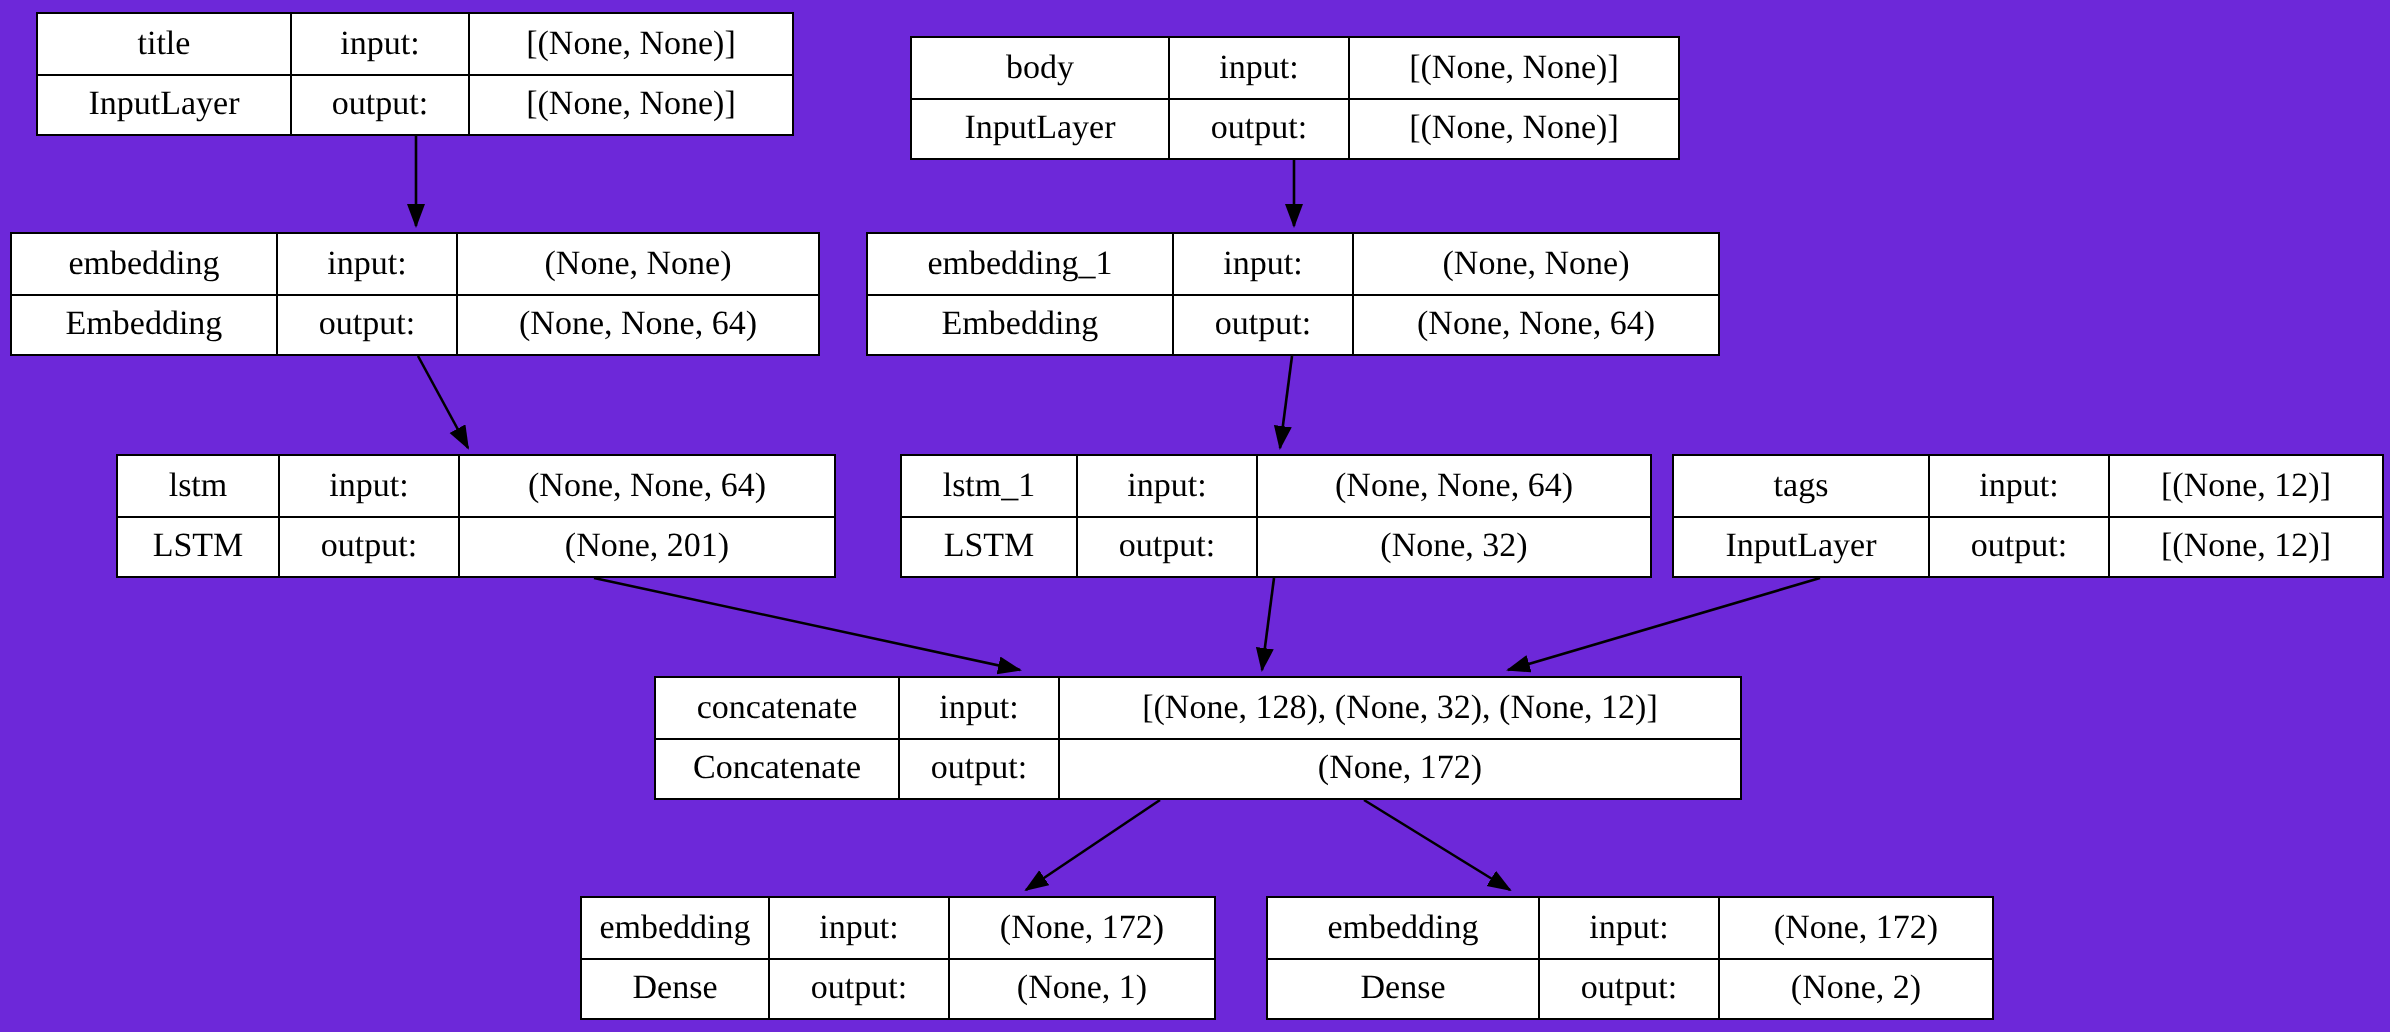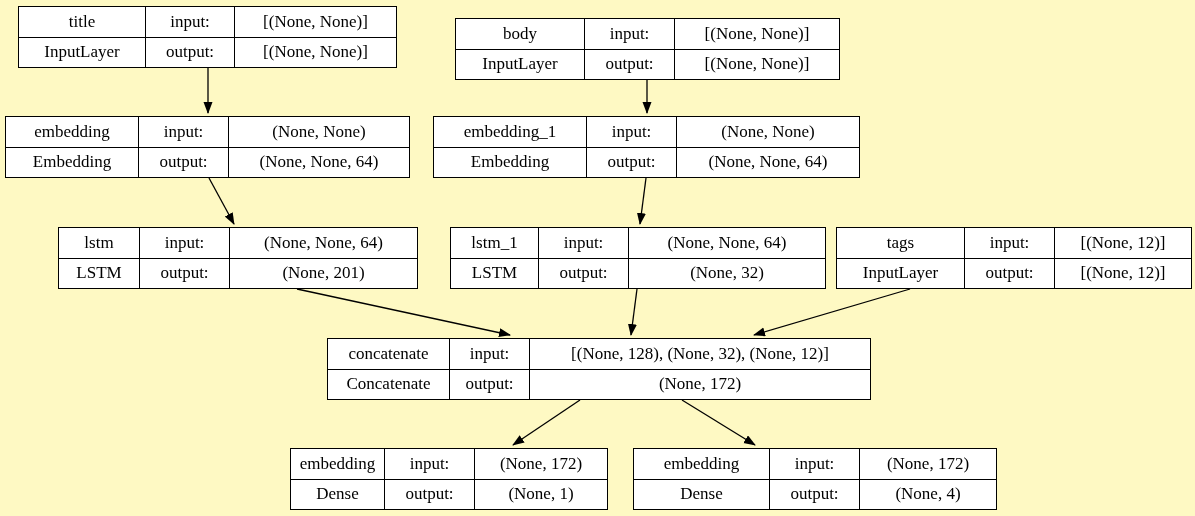--- a/index.html
+++ b/index.html
@@ -1,19 +1,19 @@
 <!DOCTYPE html>
 <html><head>
 <meta charset="utf-8">
 <style>
   html,body{margin:0;padding:0;background:#fff;}
   .canvas{
     position:relative;
     width:1195px;height:516px;
-    background:#fef9c3;
+    background:#6d28d9;
     font-family:"Liberation Serif", serif;
     color:#000;
     overflow:hidden;
   }
   .edges{position:absolute;left:0;top:0;width:1195px;height:516px;}
   .edge{stroke:#000;stroke-width:1.3;fill:none;}
   .node{
     position:absolute;
     height:62px;
     display:flex;flex-direction:column;
@@ -173,17 +173,17 @@
 
   <div class="node" style="left:633px;top:448px;width:364px;">
     <div class="nrow">
       <span class="cell c1" style="width:135px">embedding</span>
       <span class="cell c2" style="width:90px">input:</span>
       <span class="cell c3">(None, 172)</span>
     </div>
     <div class="nrow">
       <span class="cell c1" style="width:135px">Dense</span>
       <span class="cell c2" style="width:90px">output:</span>
-      <span class="cell c3">(None, 4)</span>
+      <span class="cell c3">(None, 2)</span>
     </div>
   </div>
 
 </div>
 
 </body></html>

